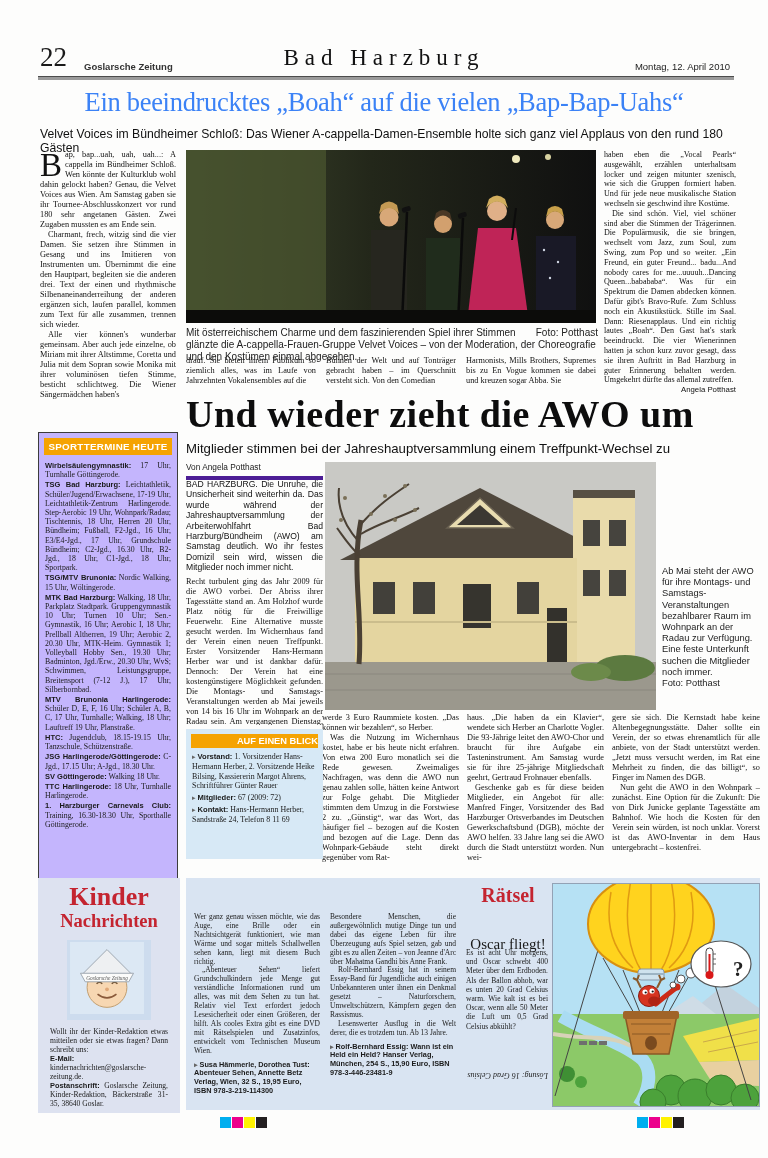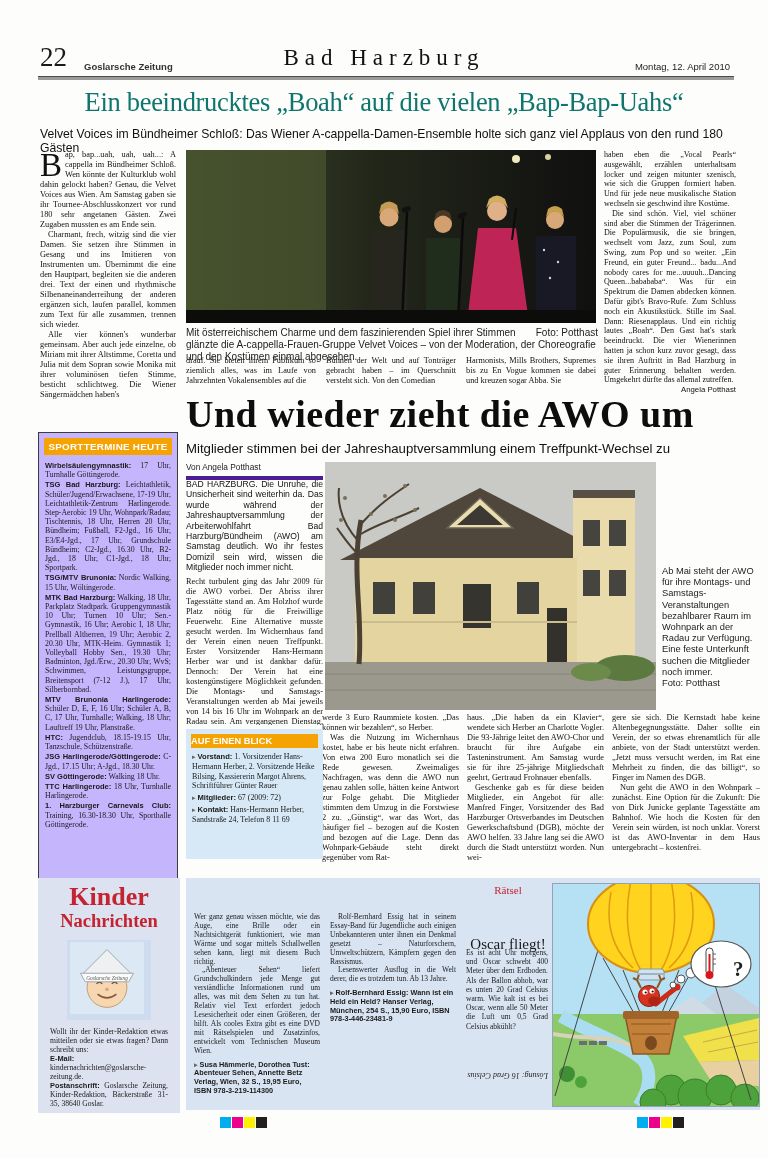--- a/index.html
+++ b/index.html
@@ -12,21 +12,21 @@
 
   
   #hdr-num{left:40px;top:44px;font-size:27px;line-height:27px}
   #hdr-paper{left:84px;top:61px;font-size:9.5px;color:#333;font-weight:bold}
   #hdr-title{left:0;right:0;top:45px;text-align:center;font-size:23px;letter-spacing:6px;color:#111}
   #hdr-date{right:38px;top:61px;font-size:9.5px;color:#222}
   #hdr-rule{left:38px;right:34px;top:76px;height:3px;background:#9a9a9a;border-top:1px solid #4c4c4c}
 
   
   #lead-hl{left:37px;top:86px;width:694px;text-align:center;font-size:26.5px;line-height:32px;
-           letter-spacing:-.3px;color:#0f766e;font-weight:500}
+           letter-spacing:-.3px;color:#3b82f6;font-weight:500}
   #lead-sub{left:40px;top:127px;width:700px;font-size:12.2px;color:#111}
   .bodytxt{font-size:8.3px;line-height:10px;text-align:justify;color:#111}
   .ind{text-indent:8px}
   #lead-c1{left:40px;top:150px;width:136px;height:280px}
   .dropcap{float:left;font-size:33px;line-height:28px;padding:1px 3px 0 0}
   #lead-photo{left:186px;top:150px;width:410px;height:173px;background:#15160f}
   #lead-cap{left:186px;top:327px;width:412px;font-size:10px;line-height:12px;color:#222}
   #lead-cap .credit{float:right;padding-left:8px}
   .below{top:356px;width:130px;height:42px}
   #lead-b1{left:186px}#lead-b2{left:326px}#lead-b3{left:466px}
@@ -51,42 +51,42 @@
              line-height:10.4px;text-align:justify;margin-bottom:4px}
   #awo-photo{left:325px;top:462px;width:331px;height:248px;background:#c9c9c5}
   #awo-cap{left:662px;top:566px;width:98px;font-size:9.3px;line-height:11.2px;color:#1c1c1c}
   #awo-c2{left:322px;top:713px;width:137px;height:150px}
   #awo-c3{left:467px;top:713px;width:137px;height:150px}
   #awo-c4{left:612px;top:713px;width:148px;height:150px}
 
   
   #glance{left:186px;top:729px;width:137px;height:130px;background:#d7e9f6}
   #glance-title{margin:5px 5px 4px;background:#f5a302;color:#fff;font-weight:bold;font-size:9.3px;
-                text-align:left;padding:2px 0}
+                text-align:right;padding:2px 0}
   #glance-body{padding:0 6px;font-size:7.9px;line-height:9.4px}
   .gitem{margin-bottom:2px}
   .gitem b{font-family:"Liberation Sans",sans-serif;font-size:7.6px}
   .blt{color:#666;font-size:7px;padding-right:2px}
 
   
   #kinder{left:38px;top:878px;width:142px;height:235px;background:#dde2f0}
   #kinder-t1{text-align:center;color:#c42430;font-size:26px;line-height:28px;font-weight:bold;padding-top:5px}
   #kinder-t2{text-align:center;color:#c42430;font-size:18.5px;line-height:20px;font-weight:bold}
   #kinder-frame{width:80px;margin:9px auto 7px;background:#cddcee;padding:2px}
   #kinder-txt{padding:0 12px;font-size:7.6px;line-height:9px;text-align:justify}
   .sb{font-family:"Liberation Sans",sans-serif;font-size:7.4px}
 
   #band{left:186px;top:878px;width:574px;height:232px;background:#d9e4f2}
   #les-hl{left:186px;top:881px;width:280px;text-align:center;font-size:21px;font-weight:bold;color:#0d0d0d}
   .smalltxt{font-size:7.5px;line-height:8.9px;text-align:justify}
   #les-c1{left:194px;top:913px;width:126px;height:194px}
   #les-c2{left:330px;top:913px;width:126px;height:194px}
   .bookref{font-family:"Liberation Sans",sans-serif;font-weight:bold;font-size:7.3px;line-height:8.7px;
            margin-top:5px;text-align:left}
-  #raetsel-t{left:468px;top:884px;width:80px;text-align:center;color:#c42430;font-size:11px;font-weight:normal}
+  #raetsel-t{left:468px;top:884px;width:80px;text-align:center;color:#c42430;font-size:20px;font-weight:bold}
   #oscar-t{left:466px;top:936px;width:84px;text-align:center;font-size:15px;line-height:16px;font-weight:normal}
   #oscar-txt{left:466px;top:948px;width:82px;font-size:7.5px;line-height:9.2px;text-align:justify}
   #solution{left:464px;top:1070px;width:84px;transform:rotate(180deg);font-size:8px;font-style:italic;
             color:#222;text-align:left;line-height:9.5px}
   #balloon{left:552px;top:883px;width:206px;height:222px;border:1px solid #93a2b5;background:#b6e1f4}
 
   .cmyk{height:11px}
   #cmyk-l{left:220px;top:1117px}
   #cmyk-r{left:637px;top:1117px}
   .cmyk span{display:inline-block;width:11px;height:11px;margin-right:1px;vertical-align:top}
@@ -276,20 +276,21 @@
 
   <div class="abs" id="band"></div>
 
 
   <div class="abs smalltxt clip" id="les-c1">
     <p>Wer ganz genau wissen möchte, wie das Auge, eine Brille oder ein Nachtsichtgerät funktioniert, wie man Wärme und sogar mittels Schallwellen sehen kann, liegt mit diesem Buch richtig.</p>
     <p class="ind">„Abenteuer Sehen“ liefert Grundschulkindern jede Menge gut verständliche Informationen rund um alles, was mit dem Sehen zu tun hat. Relativ viel Text erfordert jedoch Lesesicherheit oder einen Größeren, der hilft. Als cooles Extra gibt es eine DVD mit Rätselspielen und Zusatzinfos, entwickelt vom Technischen Museum Wien.</p>
     <p class="bookref"><span class="blt">▸</span><span>Susa Hämmerle, Dorothea Tust: Abenteuer Sehen, Annette Betz Verlag, Wien, 32 S., 19,95 Euro, ISBN 978-3-219-114300</span></p>
   </div>
   <div class="abs smalltxt clip" id="les-c2">
+    <p>Besondere Menschen, die außergewöhnlich mutige Dinge tun und dabei das eigene Leben für ihre Überzeugung aufs Spiel setzen, gab und gibt es zu allen Zeiten – von Jeanne d'Arc über Mahatma Gandhi bis Anne Frank.</p>
     <p class="ind">Rolf-Bernhard Essig hat in seinem Essay-Band für Jugendliche auch einigen Unbekannteren unter ihnen ein Denkmal gesetzt – Naturforschern, Umweltschützern, Kämpfern gegen den Rassismus.</p>
     <p class="ind">Lesenswerter Ausflug in die Welt derer, die es trotzdem tun. Ab 13 Jahre.</p>
     <p class="bookref"><span class="blt">▸</span><span>Rolf-Bernhard Essig: Wann ist ein Held ein Held? Hanser Verlag, München, 254 S., 15,90 Euro, ISBN 978-3-446-23481-9</span></p>
   </div>
 
   <div class="abs" id="raetsel-t">Rätsel</div>
   <div class="abs" id="oscar-t">Oscar fliegt!</div>
   <div class="abs" id="oscar-txt">Es ist acht Uhr morgens, und Oscar schwebt 400 Meter über dem Erdboden. Als der Ballon abhob, war es unten 20 Grad Celsius warm. Wie kalt ist es bei Oscar, wenn alle 50 Meter die Luft um 0,5 Grad Celsius abkühlt?</div>
   <div class="abs" id="solution">Lösung: 16 Grad Celsius</div>
 

